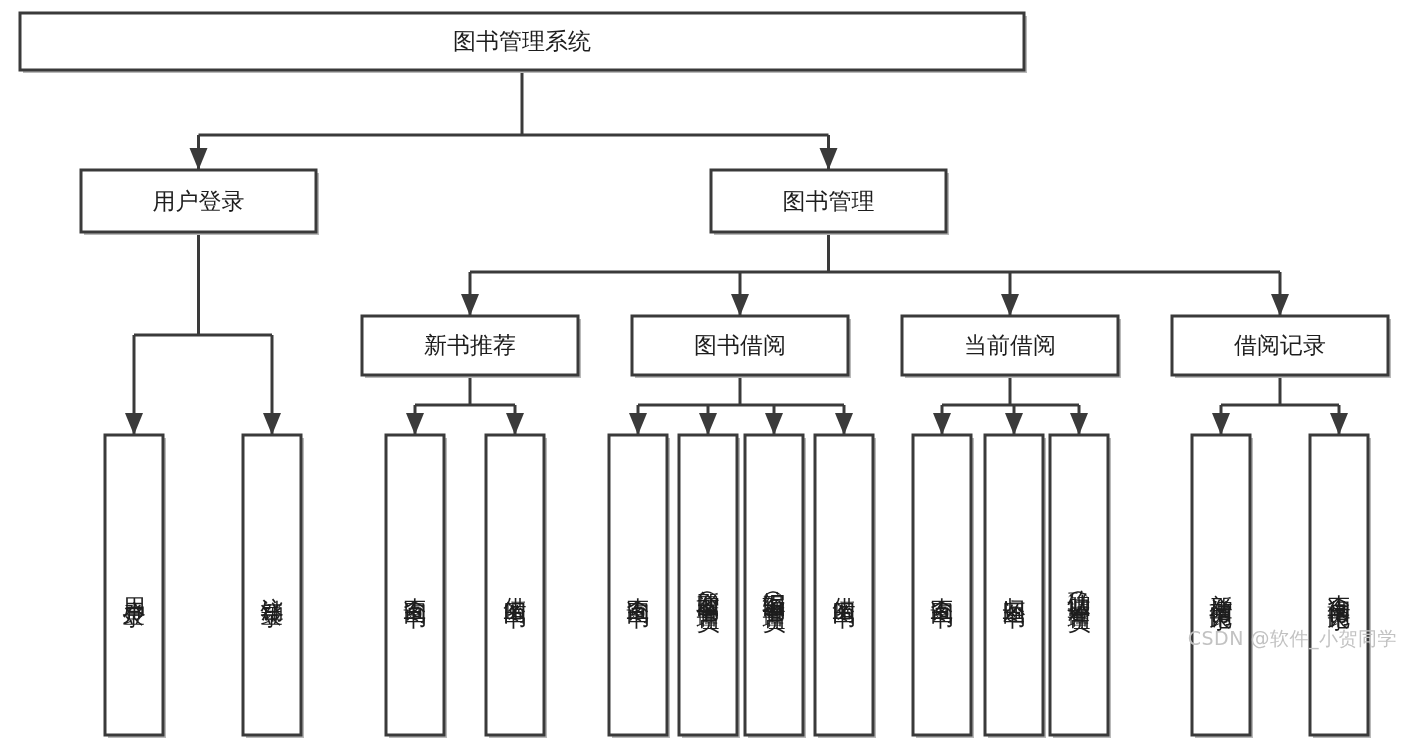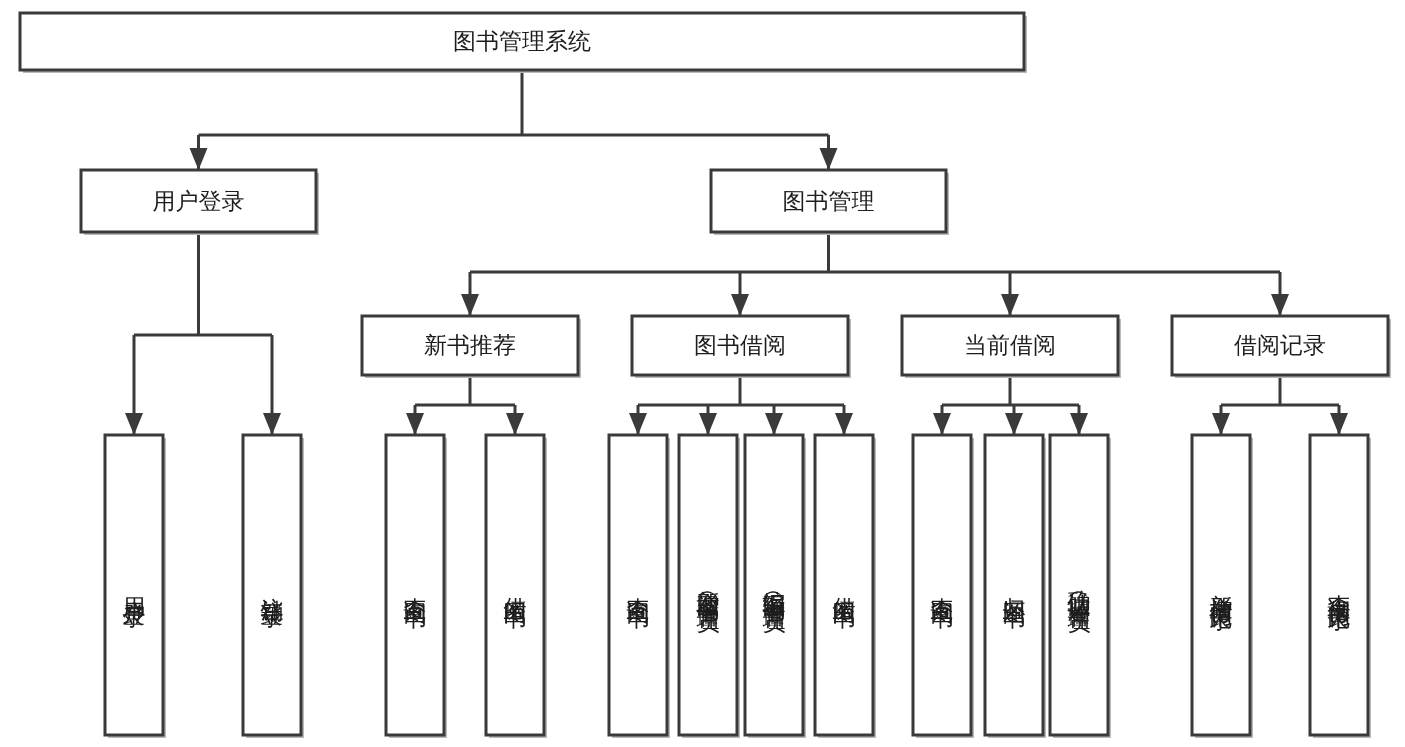--- a/index.html
+++ b/index.html
@@ -228,13 +228,14 @@
       <div class="leaf-label-wrap" style="left: 1050px; top: 435px; width: 58px; height: 300px;">
         <div class="leaf-label-text">确认归还（管理员）</div>
       </div>
       <div class="leaf-label-wrap" style="left: 1192px; top: 435px; width: 58px; height: 300px;">
         <div class="leaf-label-text">新增借阅记录</div>
       </div>
       <div class="leaf-label-wrap" style="left: 1310px; top: 435px; width: 58px; height: 300px;">
         <div class="leaf-label-text">查询借阅记录</div>
       </div>
     </div>
+  <div class="watermark">CSDN @软件_小贺同学</div>
 </div>
 
 </body></html>

